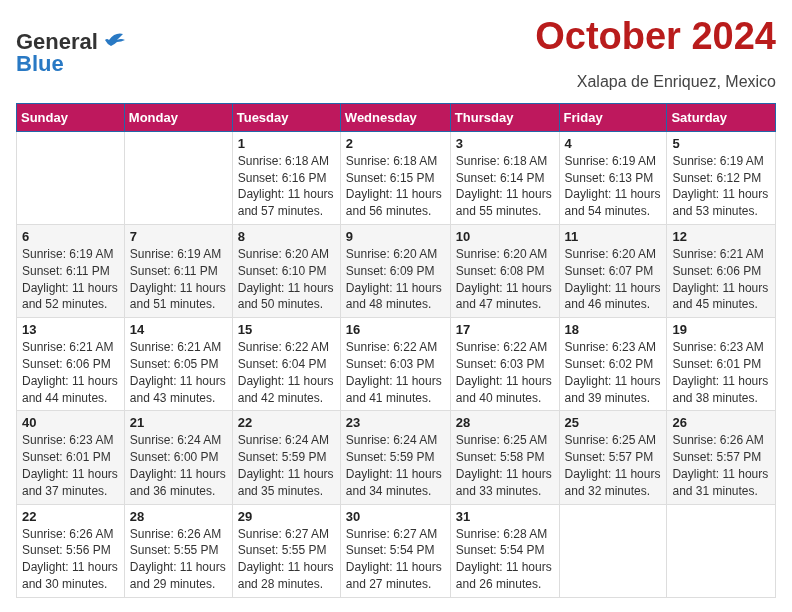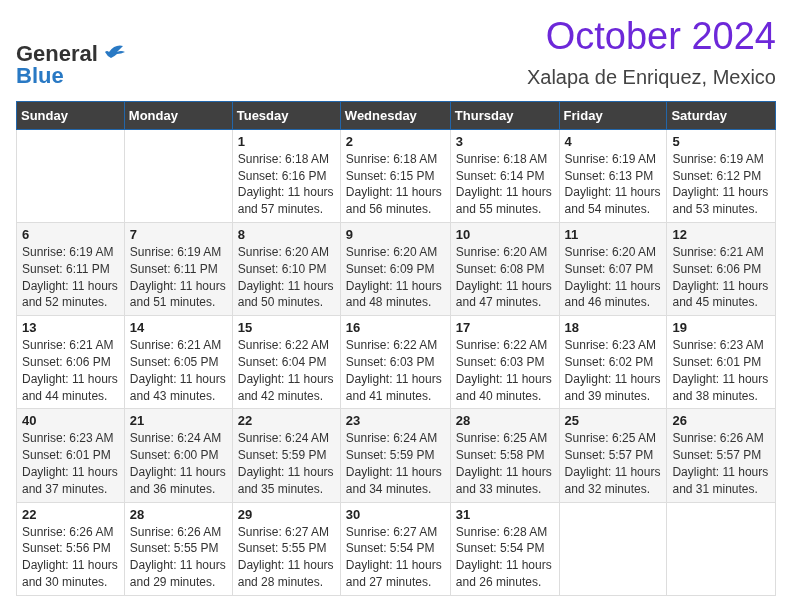--- a/index.html
+++ b/index.html
@@ -6,49 +6,49 @@
     body {
       font-family: Arial, sans-serif;
       background: #fff;
       width: 792px;
       min-height: 612px;
       padding: 16px;
     }
     .header-area {
       display: flex;
       justify-content: space-between;
-      align-items: flex-end;
+      align-items: center;
       margin-bottom: 12px;
     }
     .logo {
       display: flex;
       flex-direction: column;
       align-items: flex-start;
     }
     .title-block {
       text-align: right;
     }
     .month-title {
       font-size: 38px;
-      font-weight: normal;
-      color: #6d28d9;
+      font-weight: bold;
+      color: #b91c1c;
       line-height: 1.1;
     }
     .location-title {
-      font-size: 20px;
+      font-size: 16px;
       color: #444;
-      margin-top: 8px;
+      margin-top: 15px;
     }
     .calendar-table {
       width: 100%;
       border-collapse: collapse;
       font-size: 11px;
     }
     .calendar-table th {
-      background-color: #404040;
+      background-color: #be185d;
       color: #fff;
       padding: 6px 4px;
       font-size: 13px;
       font-weight: bold;
       text-align: left;
       border: 1px solid #2266aa;
     }
     .calendar-table td {
       border: 1px solid #ddd;
       vertical-align: top;

